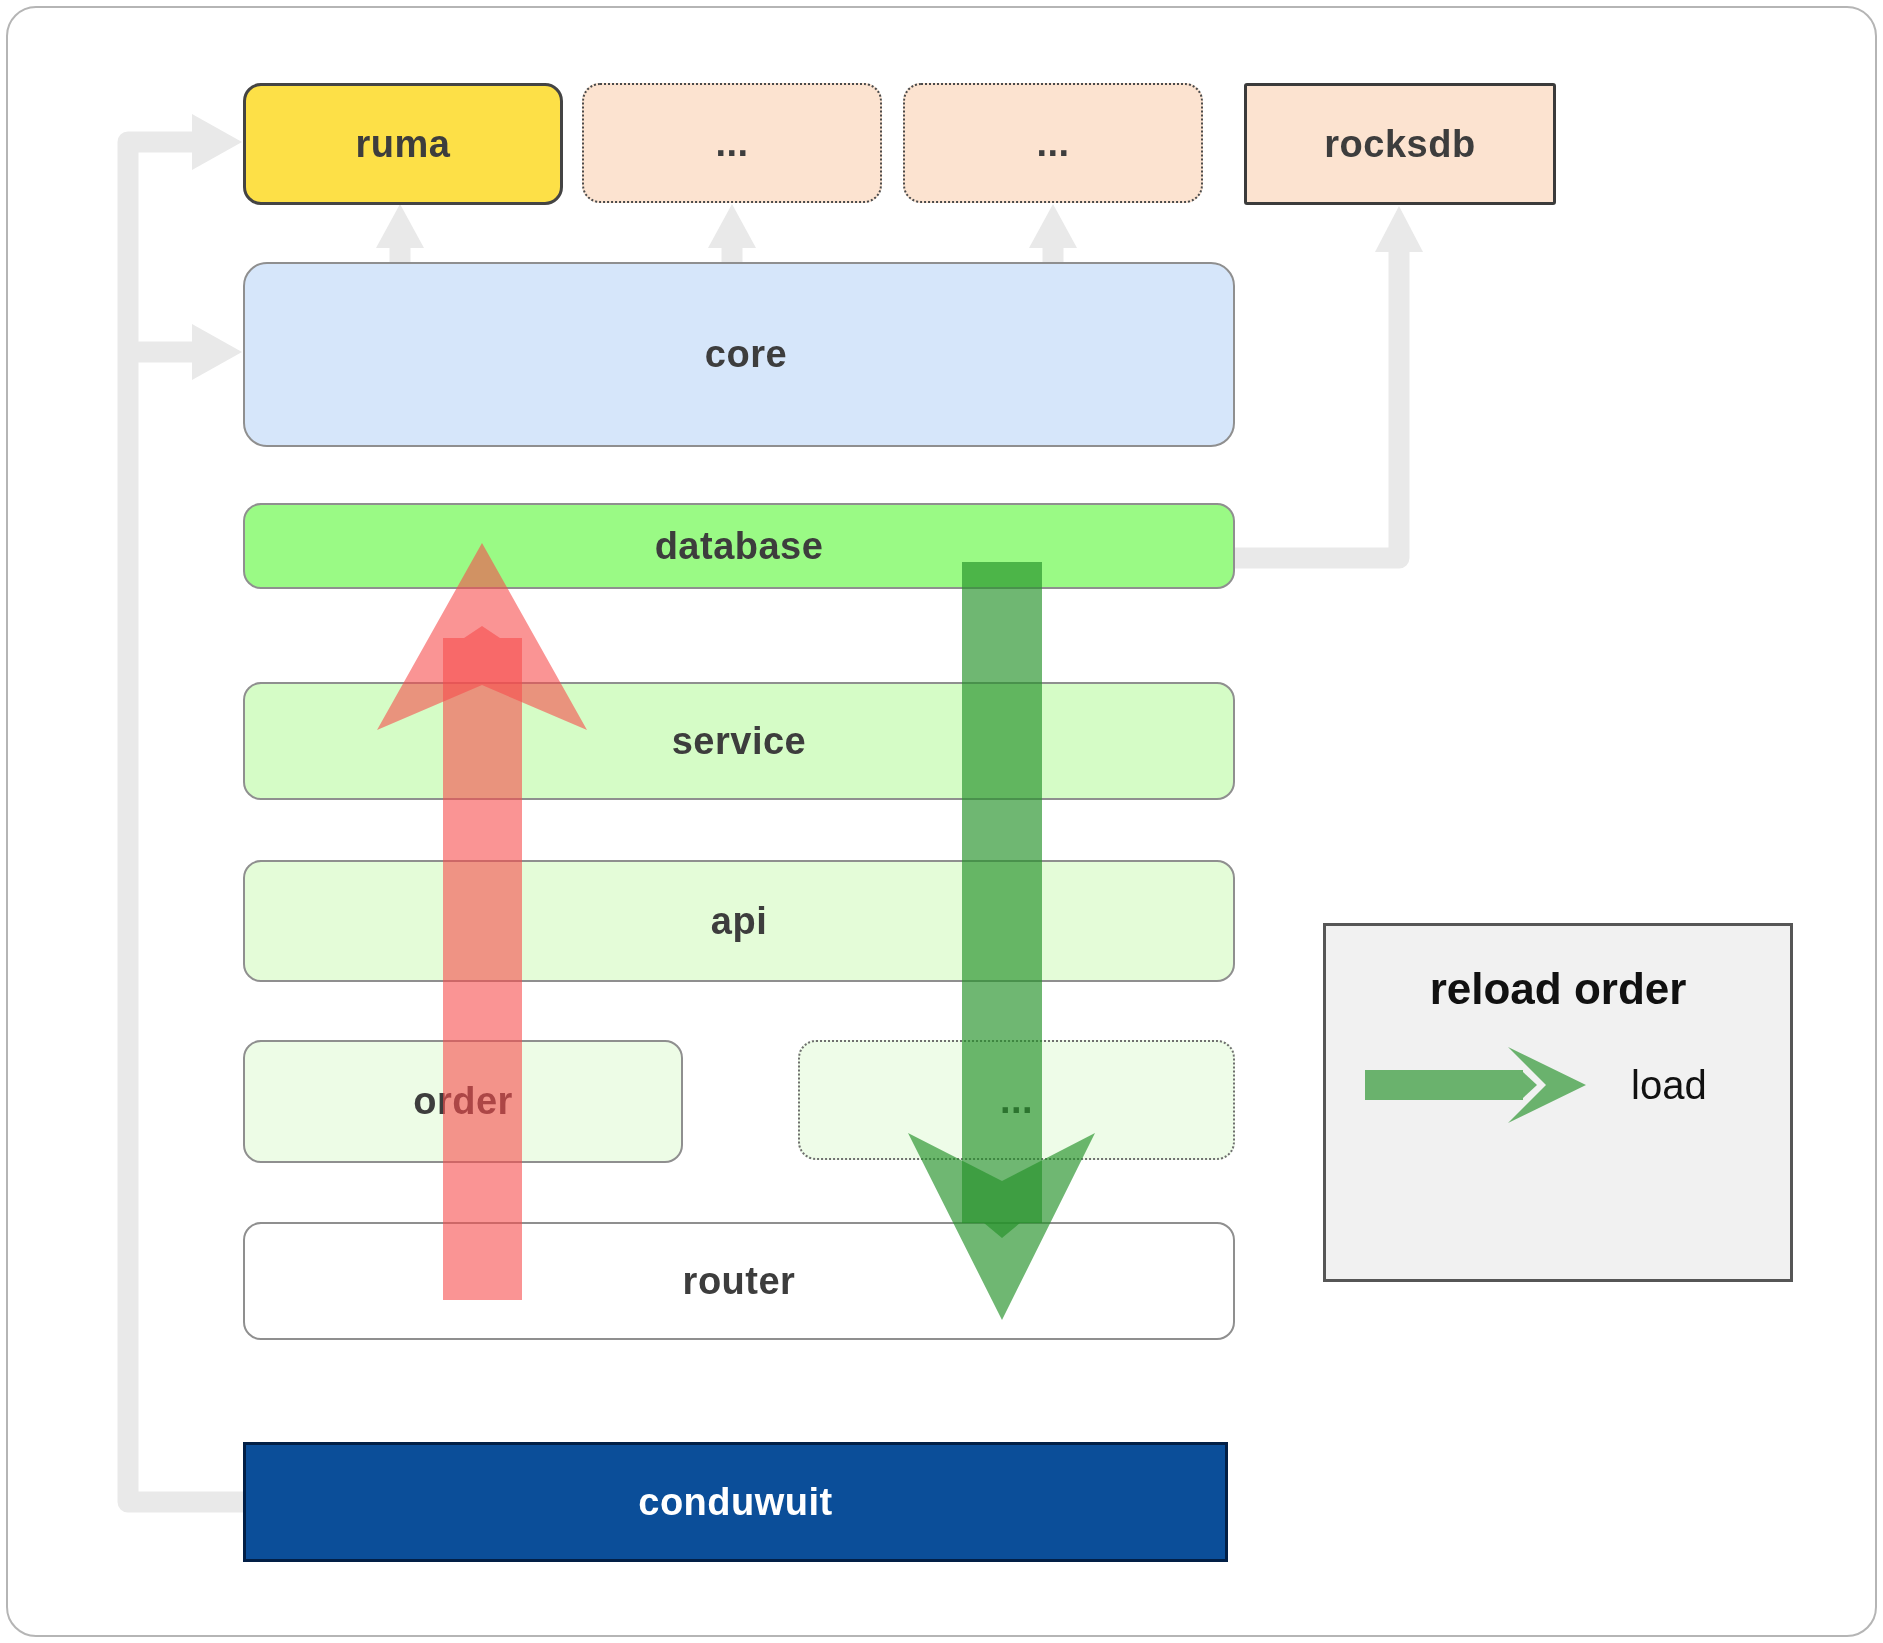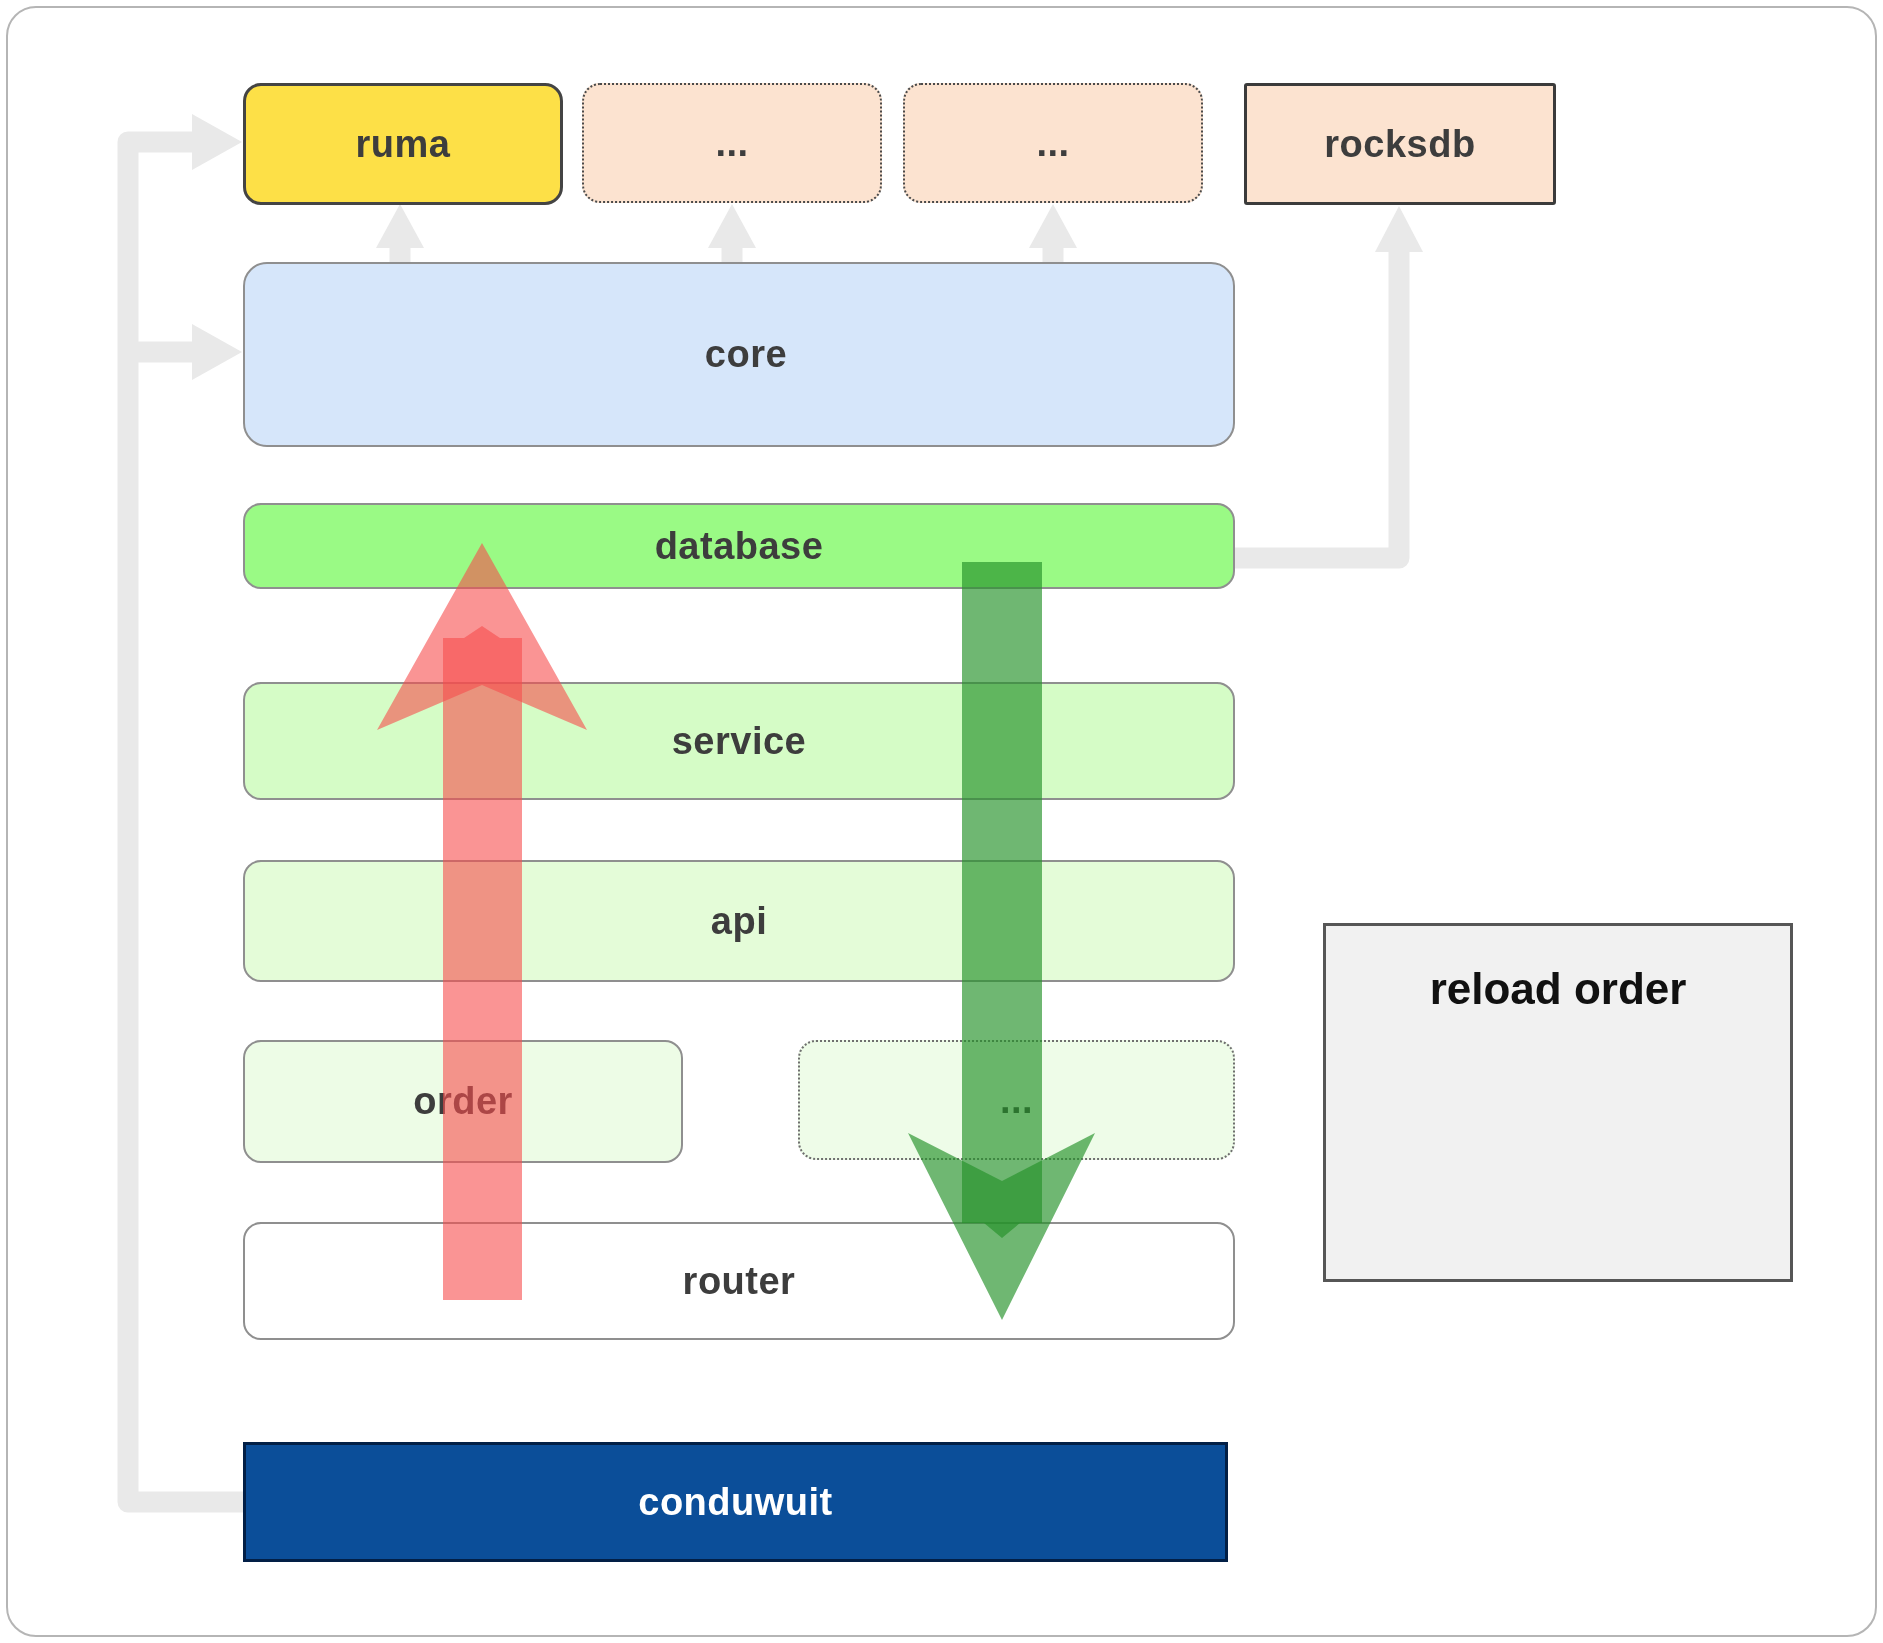--- a/index.html
+++ b/index.html
@@ -114,14 +114,22 @@
   <polygon fill-opacity="0.6" points="443,1300 443,638 464,638 482,626 500,638 522,638 522,1300" fill="#f74d4d"></polygon>
   <polygon fill-opacity="0.6" points="377,730 482,543 587,730 482,685" fill="#f74d4d"></polygon>
 
   <polygon fill-opacity="0.66" points="962,562 1042,562 1042,1223 1020,1223 1002,1238 984,1223 962,1223" fill="#259129"></polygon>
   <polygon fill-opacity="0.66" points="908,1133 1002,1181 1095,1133 1002,1320" fill="#259129"></polygon>
 </svg>
 
 <div id="legend" style="background-color: rgb(241, 241, 241);">
   <div id="legend-title">reload order</div>
 
+  <div class="legend-row" id="legend-row-load">
+    <svg class="legend-arrow" viewBox="0 0 230 94">
+      <rect x="2" y="32" width="158" height="30" fill-opacity="0.66" fill="#259129"></rect>
+      <polygon points="160,34 174,47 160,60" fill-opacity="0.66" fill="#259129"></polygon>
+      <polygon points="145,9 223,47 145,85 183,47" fill-opacity="0.66" fill="#259129"></polygon>
+    </svg>
+    <div class="legend-label">load</div>
+  </div>
 
 </div>
 
 </body></html>

